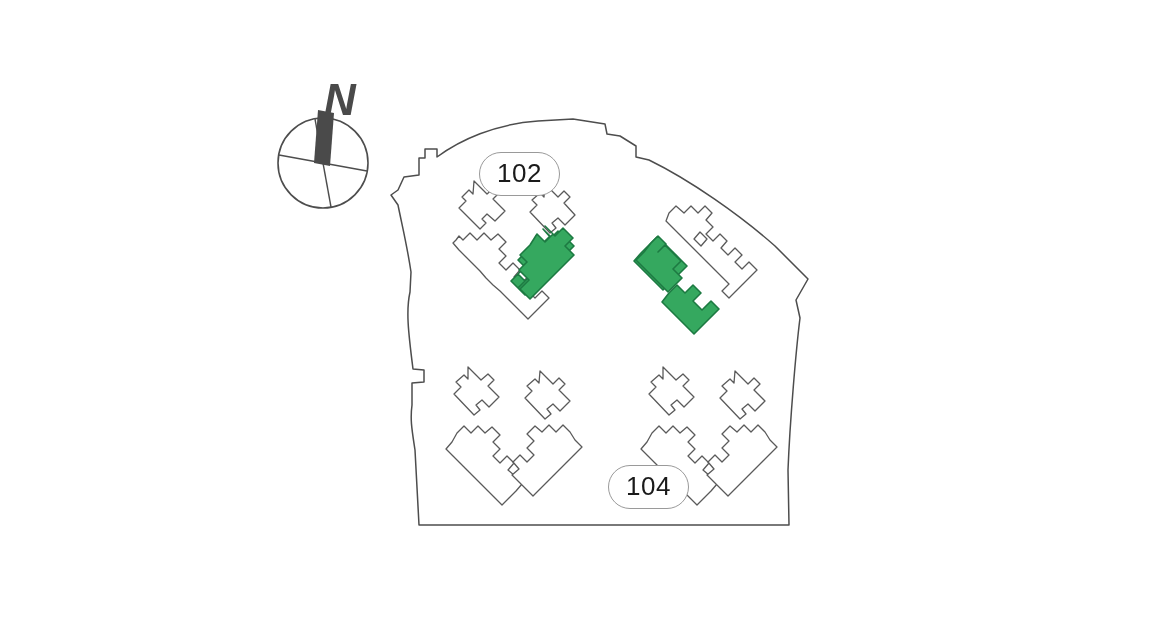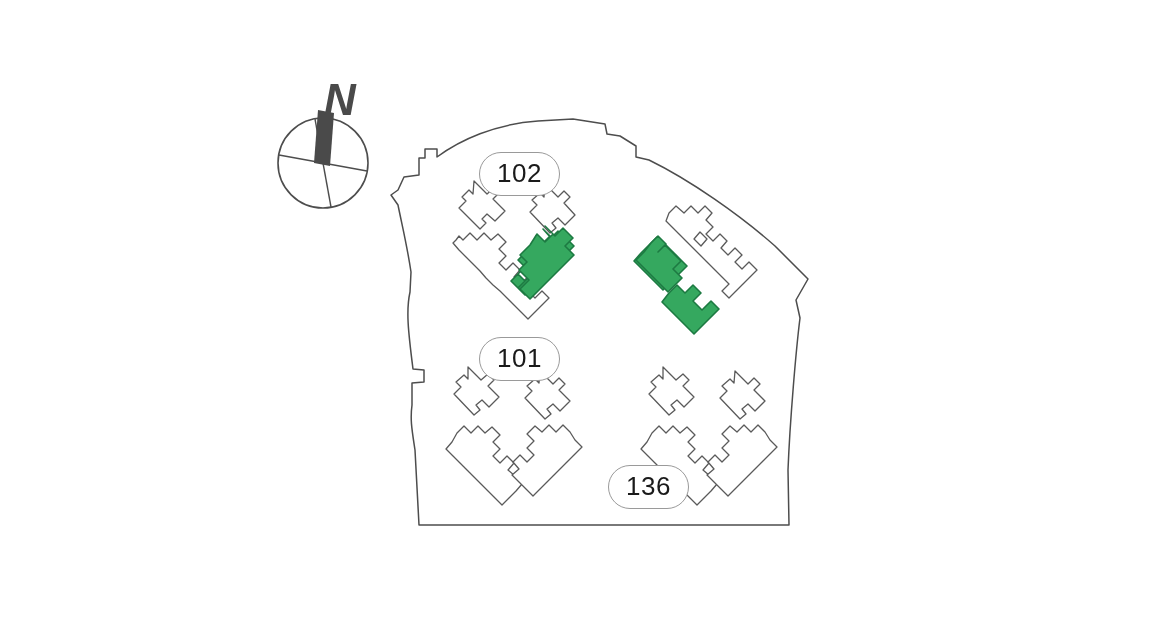--- a/index.html
+++ b/index.html
@@ -248,17 +248,16 @@
       <line x1="279" y1="155" x2="367" y2="171" stroke="#4d4d4d" stroke-width="1.4"></line>
       <polygon fill="#4a4a4a" stroke="none" points="318,110 334,113 330,166 314,163"></polygon>
     </g>
   </svg>
 
   <div class="compass-letter" style="left:324px; top:78px;">N</div>
 
   <div class="label-pill" style="left:479px; top:152px;">102</div>
 
 
-  <div class="label-pill" style="left:479px; top:337px;">101</div>
-
-  <div class="label-pill" style="left:608px; top:465px;">136</div>
+
+  <div class="label-pill" style="left:608px; top:465px;">104</div>
 
 </div>
 
 </body></html>

